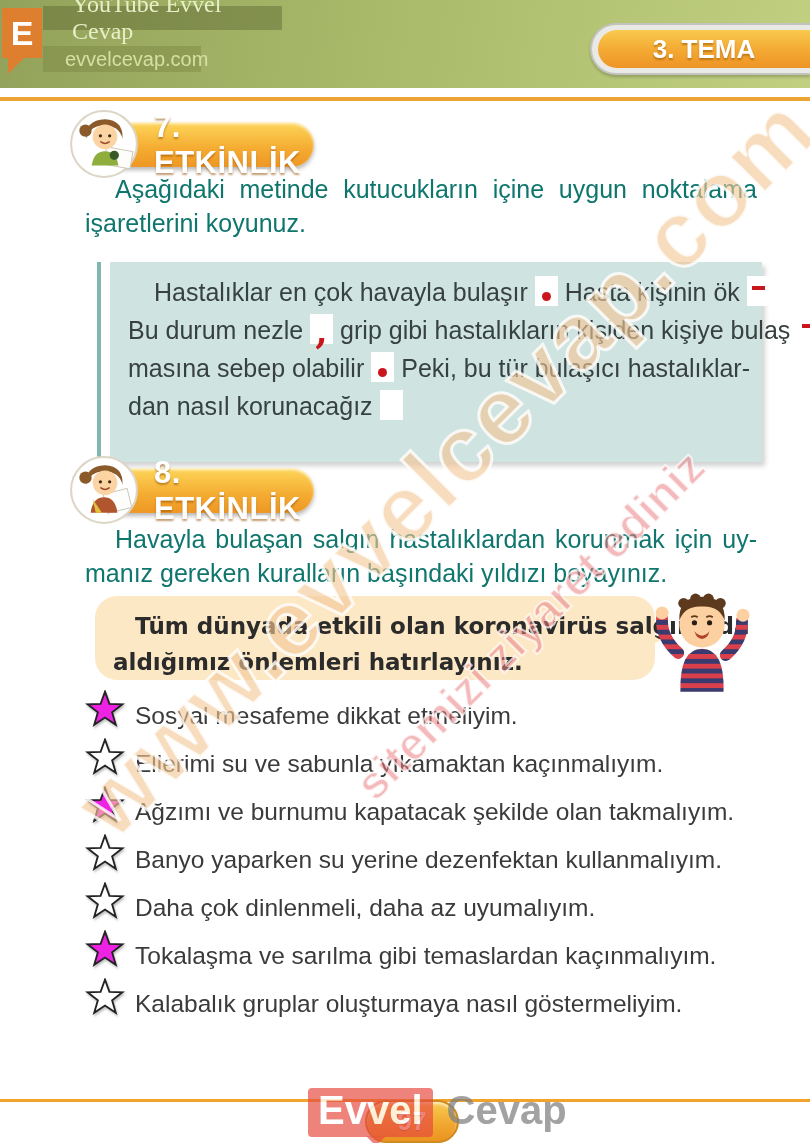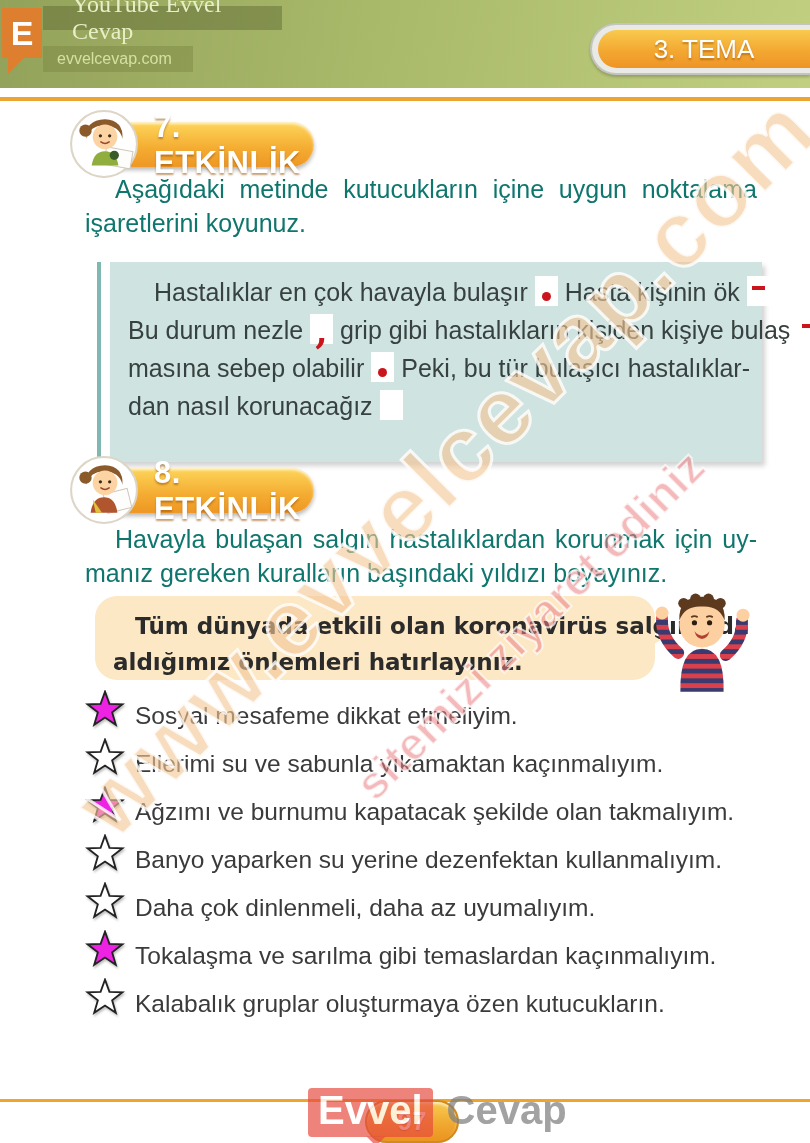--- a/index.html
+++ b/index.html
@@ -10,27 +10,27 @@
   
   .top-bar{position:absolute;top:0;left:0;width:810px;height:88px;
     background:linear-gradient(100deg,#93a25a 0%,#a9b96a 45%,#c0cf80 100%);}
   .logo-e{position:absolute;top:8px;left:2px;width:40px;height:50px;background:#dd7f2e;
     color:#fff;font-weight:bold;font-size:34px;display:flex;align-items:center;justify-content:center;}
   .logo-e::after{content:"";position:absolute;left:6px;top:50px;border:8px solid transparent;
     border-top-color:#dd7f2e;border-left-color:#dd7f2e;}
   .channel-bar{position:absolute;top:6px;left:43px;width:210px;height:24px;
     background:rgba(85,95,45,.42);color:#e7efc8;font-size:24px;display:flex;align-items:center;padding-left:29px;font-family:Liberation Serif, serif;}
   .site-bar{position:absolute;top:46px;left:43px;width:136px;height:26px;
-    background:rgba(115,125,60,.38);color:#d4e0a2;font-size:16px;display:flex;align-items:center;padding-left:14px;}
+    background:rgba(115,125,60,.38);color:#d4e0a2;font-size:20px;display:flex;align-items:center;padding-left:22px;}
   .tema-capsule{position:absolute;top:23px;right:0;width:218px;height:48px;
     background:#e9e9e5;border:2px solid #c3c3bf;border-right:none;border-radius:26px 0 0 26px;
     box-shadow:0 2px 3px rgba(0,0,0,.2);}
   .tema-pill{position:absolute;top:5px;left:6px;right:0;bottom:5px;
     background:linear-gradient(#f9ca4e 0%,#f3a832 55%,#ee9426 100%);
-    border-radius:20px 0 0 20px;color:#fff;font-weight:normal;font-size:26px;
+    border-radius:20px 0 0 20px;color:#fff;font-weight:bold;font-size:26px;
     display:flex;align-items:center;justify-content:center;text-shadow:0 2px 2px rgba(150,80,0,.55);}
   .header-rule{position:absolute;top:97px;left:0;width:810px;height:4px;background:#eca432;}
 
   
   .act-badge{position:absolute;width:216px;height:45px;border-radius:24px;
     background:linear-gradient(#fdd65a 0%,#f4ab31 60%,#ee9724 100%);
     box-shadow:0 3px 4px rgba(0,0,0,.28),inset 0 2px 3px rgba(255,255,255,.75);
     display:flex;align-items:center;padding-left:56px;box-sizing:border-box;
     color:#fff;font-weight:bold;font-size:31px;letter-spacing:.5px;text-shadow:0 2px 2px rgba(150,80,0,.55);}
   .act-icon{position:absolute;width:72px;height:72px;z-index:2;}
@@ -225,21 +225,21 @@
     <div class="rule-row">
       <svg viewBox="0 0 24 24" class="rule-star filled">
         <polygon points="12,1 14.65,8.36 22.46,8.60 16.28,13.39 18.47,20.90 12,16.5 5.53,20.90 7.72,13.39 1.54,8.60 9.35,8.36"></polygon>
       </svg>
       <span class="rule-text">Tokalaşma ve sarılma gibi temaslardan kaçınmalıyım.</span>
     </div>
     <div class="rule-row">
       <svg viewBox="0 0 24 24" class="rule-star outline">
         <polygon points="12,1 14.65,8.36 22.46,8.60 16.28,13.39 18.47,20.90 12,16.5 5.53,20.90 7.72,13.39 1.54,8.60 9.35,8.36"></polygon>
       </svg>
-      <span class="rule-text">Kalabalık gruplar oluşturmaya özen kutucukların.</span>
+      <span class="rule-text">Kalabalık gruplar oluşturmaya nasıl göstermeliyim.</span>
     </div>
   </div>
 
 <div class="wm wm-main">www.evvelcevap.com</div>
 <div class="wm wm-sub">sitemizi ziyaret ediniz</div>
 
 <div class="footer-line"></div>
 <div class="page-pill">97</div>
 <div class="footer-brand">
   <span class="brand-left">Evvel</span>

